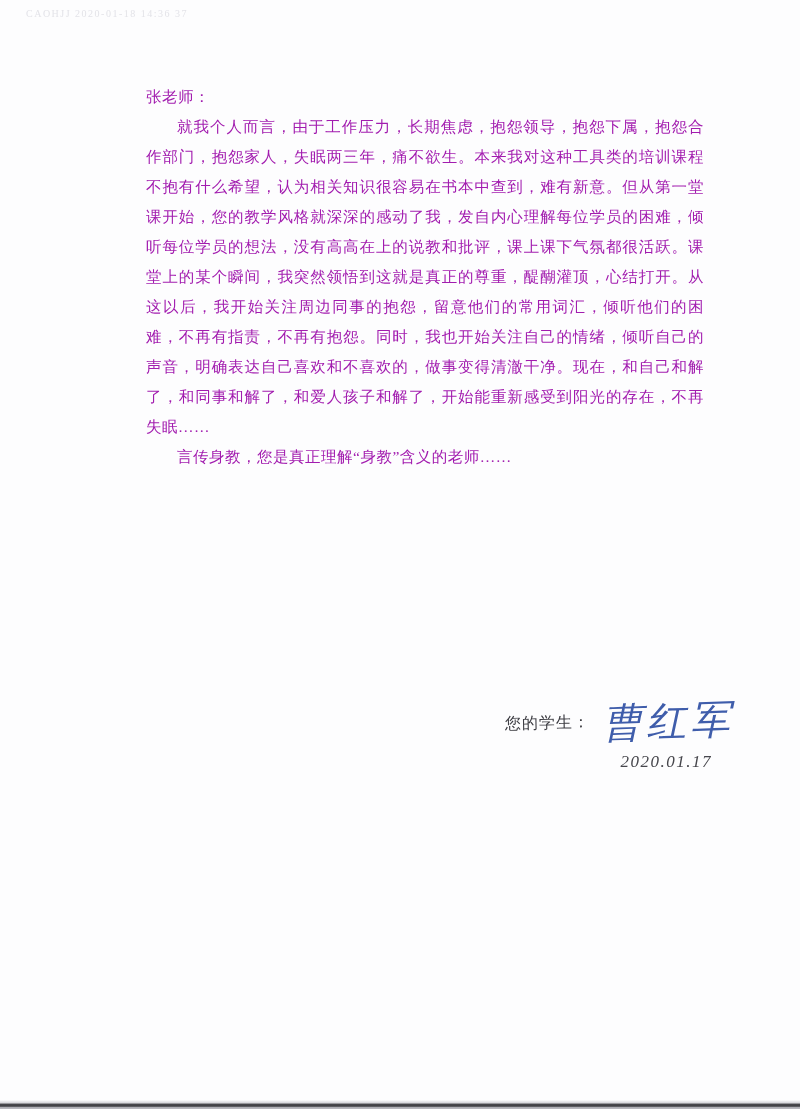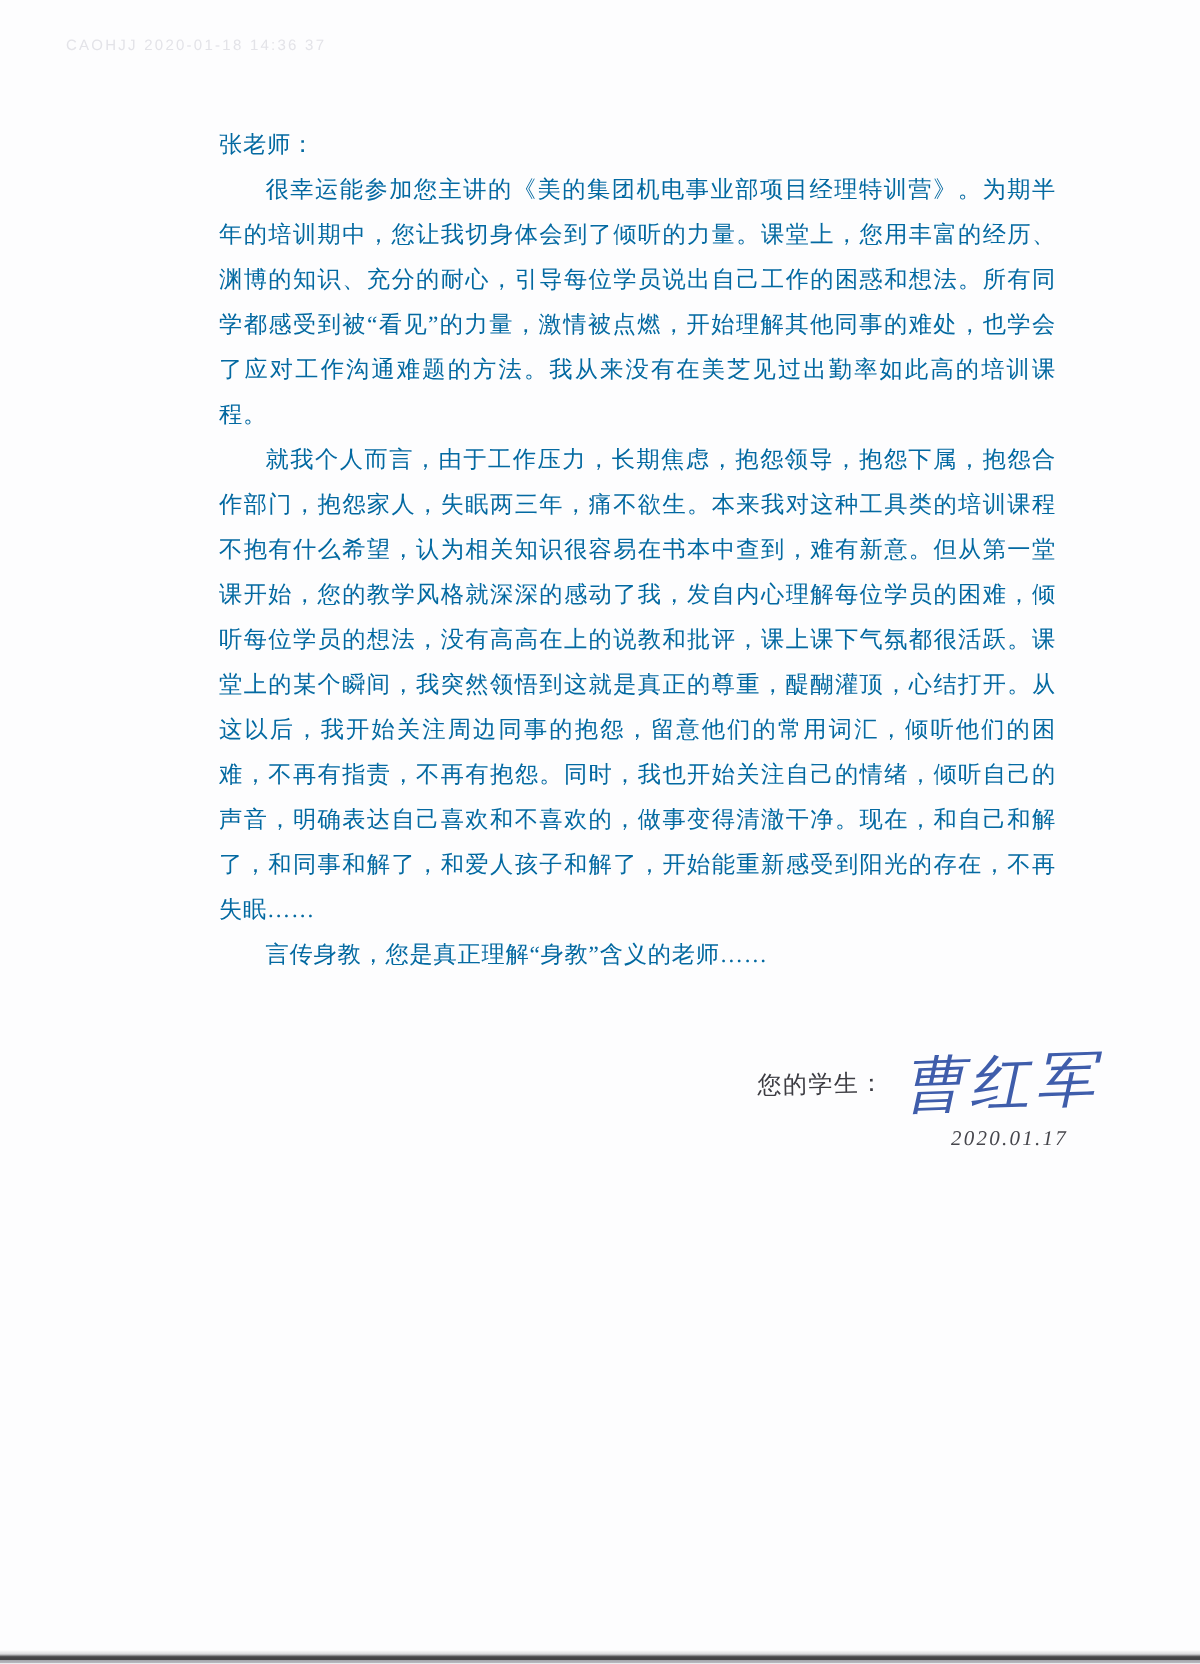--- a/index.html
+++ b/index.html
@@ -11,35 +11,34 @@
     position: relative;
     width: 800px;
     height: 1109px;
     margin: 0 auto;
     background: #fdfdfe;
     overflow: hidden;
     font-family: "Liberation Serif", "DejaVu Serif", serif;
   }
   .watermark {
     position: absolute;
-    left: 44px;
+    left: 26px;
     top: 8px;
-    font-family: Liberation Sans, sans-serif;
+    font-family: Liberation Serif, serif;
     font-size: 10px;
     letter-spacing: 1.5px;
     color: #e3e3e8;
     user-select: none;
-    margin-top: 17px;
   }
   .letter {
     position: absolute;
     left: 146px;
     top: 82px;
     width: 558px;
-    color: #0369a1;
+    color: #a21caf;
     font-size: 15.5px;
     line-height: 30px;
     text-align: justify;
     letter-spacing: 0.5px;
   }
   .salutation {
     margin: 0;
   }
   .letter p.para {
     margin: 0;
@@ -75,21 +74,21 @@
     color: #3f5dab;
     font-style: italic;
     font-weight: 500;
     transform: rotate(-2deg);
     letter-spacing: 4px;
   }
   .sig-date {
     text-align: right;
     margin-top: 8px;
     margin-right: 22px;
-    font-size: 14px;
+    font-size: 17px;
     font-style: italic;
     letter-spacing: 1.5px;
     color: #46464c;
   }
   .scan-edge-bottom {
     position: absolute;
     left: 0;
     right: 0;
     bottom: 0;
     height: 9px;
@@ -106,21 +105,20 @@
 </style>
 </head>
 <body>
 
 <div class="page">
 
   <div class="watermark">CAOHJJ 2020-01-18 14:36 37</div>
 
   <div class="letter">
     <p class="salutation">张老师：</p>
-    <p class="para">很幸运能参加您主讲的《美的集团机电事业部项目经理特训营》。为期半年的培训期中，您让我切身体会到了倾听的力量。课堂上，您用丰富的经历、渊博的知识、充分的耐心，引导每位学员说出自己工作的困惑和想法。所有同学都感受到被“看见”的力量，激情被点燃，开始理解其他同事的难处，也学会了应对工作沟通难题的方法。我从来没有在美芝见过出勤率如此高的培训课程。</p>
     <p class="para">就我个人而言，由于工作压力，长期焦虑，抱怨领导，抱怨下属，抱怨合作部门，抱怨家人，失眠两三年，痛不欲生。本来我对这种工具类的培训课程不抱有什么希望，认为相关知识很容易在书本中查到，难有新意。但从第一堂课开始，您的教学风格就深深的感动了我，发自内心理解每位学员的困难，倾听每位学员的想法，没有高高在上的说教和批评，课上课下气氛都很活跃。课堂上的某个瞬间，我突然领悟到这就是真正的尊重，醍醐灌顶，心结打开。从这以后，我开始关注周边同事的抱怨，留意他们的常用词汇，倾听他们的困难，不再有指责，不再有抱怨。同时，我也开始关注自己的情绪，倾听自己的声音，明确表达自己喜欢和不喜欢的，做事变得清澈干净。现在，和自己和解了，和同事和解了，和爱人孩子和解了，开始能重新感受到阳光的存在，不再失眠……</p>
     <p class="para">言传身教，您是真正理解“身教”含义的老师……</p>
   </div>
 
   <div class="signature">
     <div class="sig-row">
       <span class="sig-label">您的学生：</span>
       <span class="sig-name">曹红军</span>
     </div>
     <div class="sig-date">2020.01.17</div>

